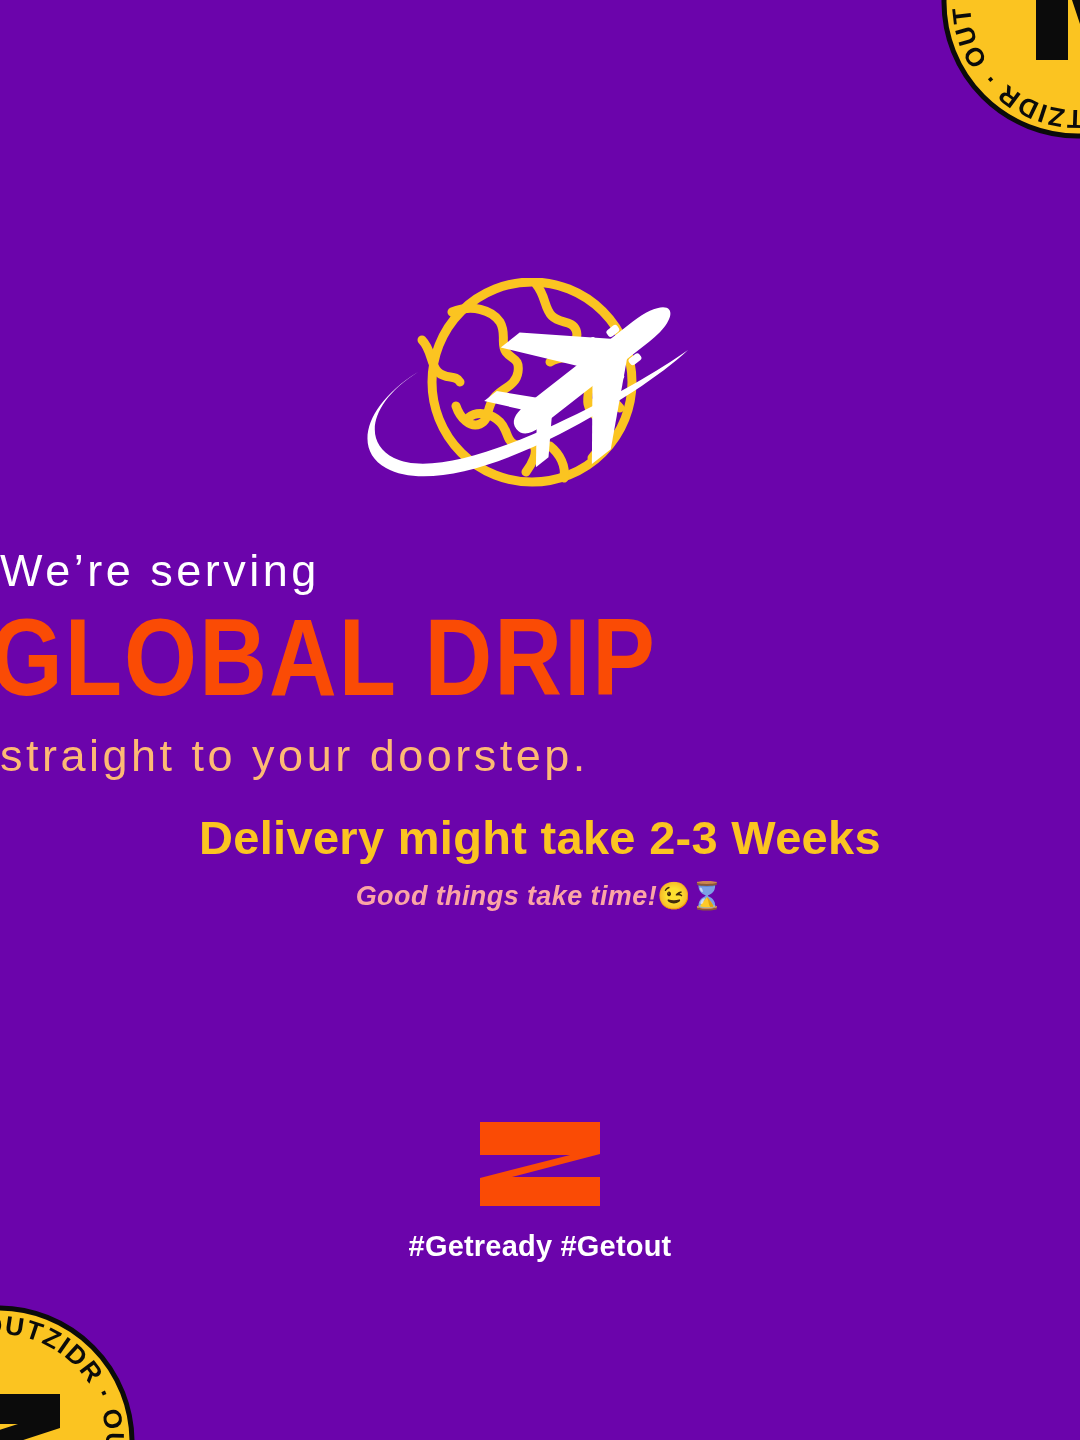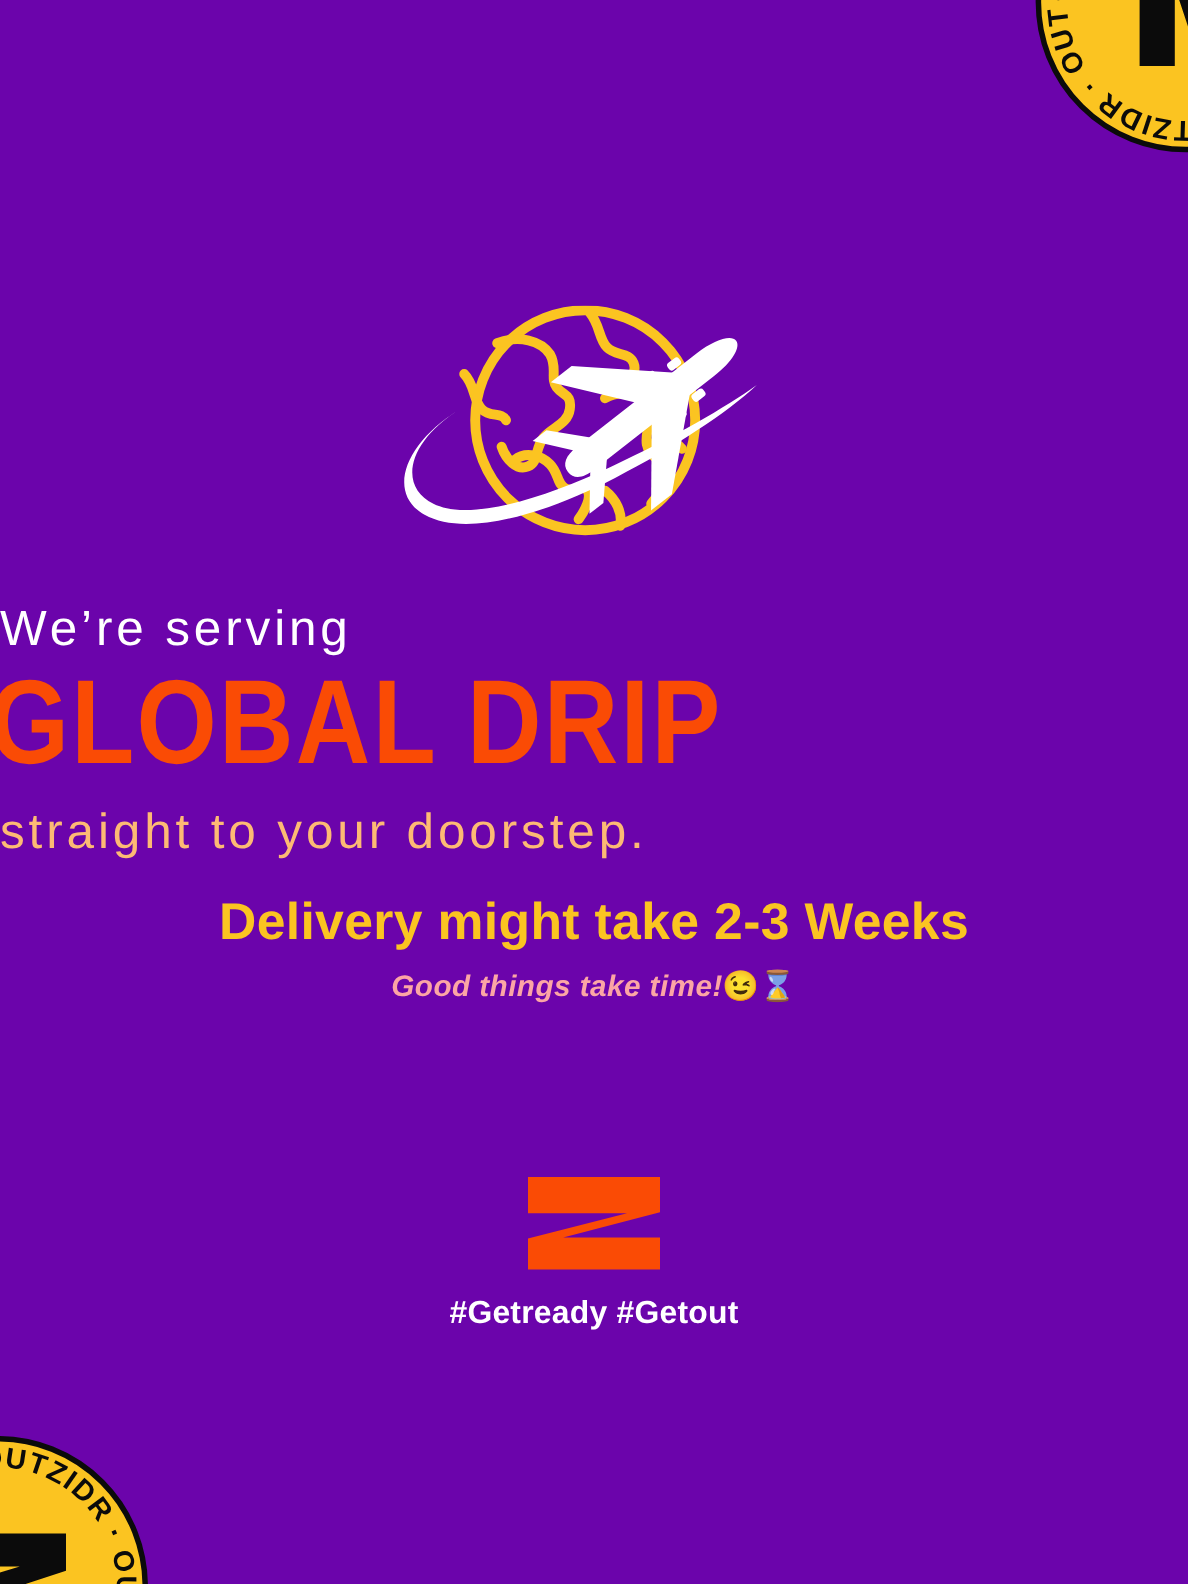--- a/index.html
+++ b/index.html
@@ -102,21 +102,21 @@
   .emoji {
     font-style: normal;
     font-weight: 400;
     letter-spacing: 0;
   }
 
   
   #footer-block {
     position: absolute;
     left: 0;
-    top: 1068px;
+    top: 1120px;
     width: 1080px;
     text-align: center;
   }
   #z-mark {
     width: 124px;
     height: 88px;
     margin: 0 auto;
     display: block;
   }
   .line-hashtags {

